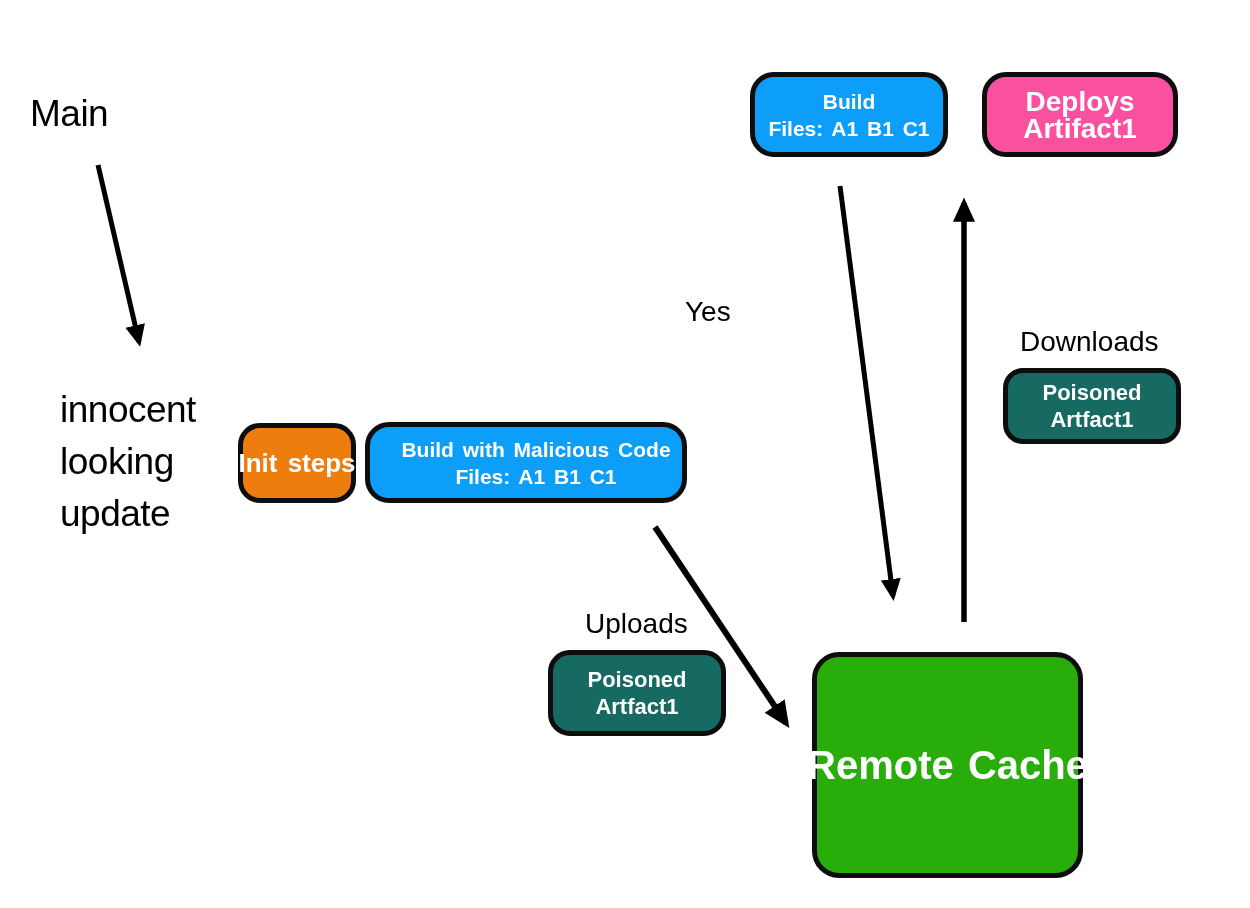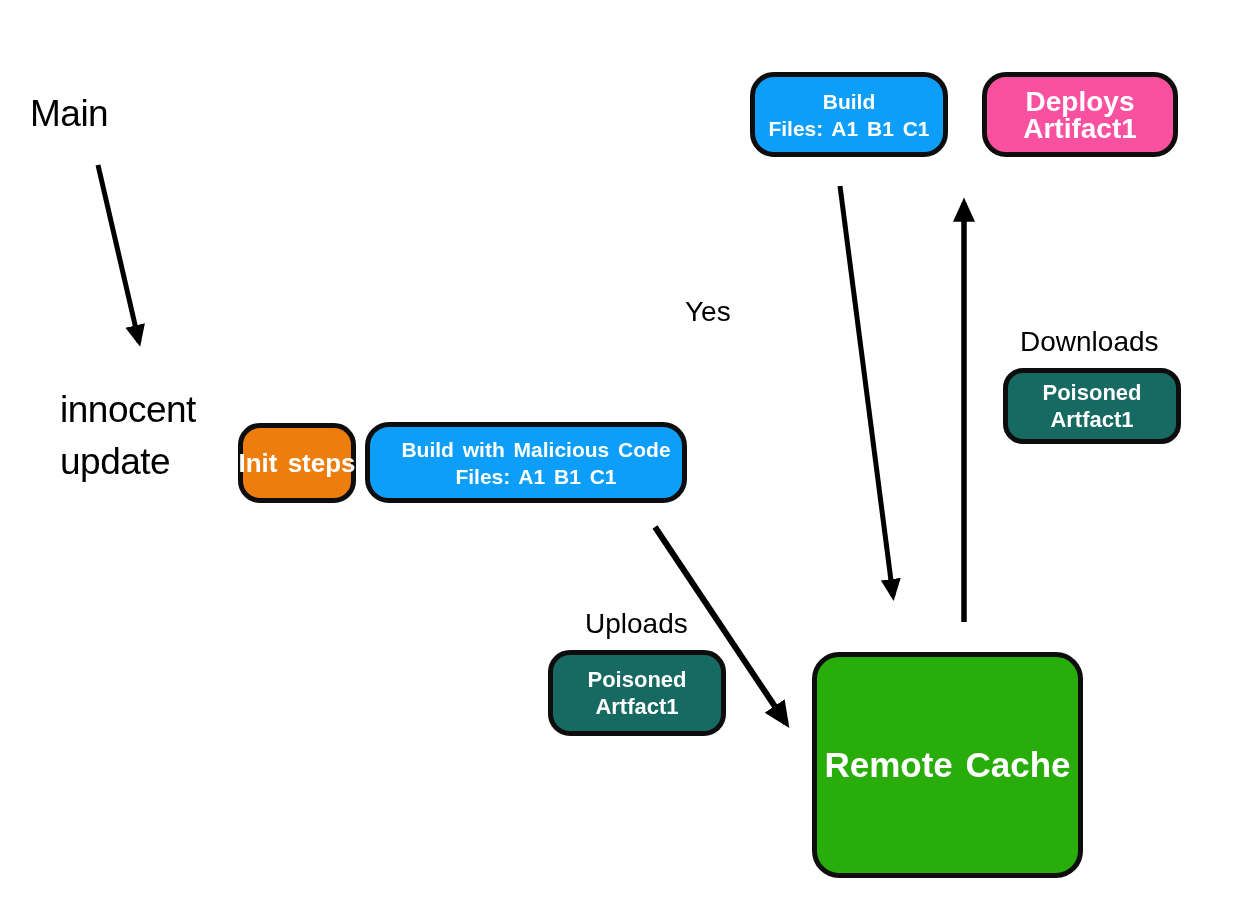--- a/index.html
+++ b/index.html
@@ -75,38 +75,39 @@
     font-size: 22px; line-height: 27px;
   }
   .node-poisoned-upload {
     left: 548px; top: 650px; width: 178px; height: 86px;
     background: #176A62; border-radius: 22px;
     font-size: 22px; line-height: 27px;
   }
   .node-remote-cache {
     left: 812px; top: 652px; width: 271px; height: 226px;
     background: #28AD0B; border-radius: 27px;
-    font-size: 35px; line-height: 40px;
+    font-size: 40px; line-height: 40px;
   }
 
   .label-main      { left: 30px;  top: 88px; }
   .label-innocent  { left: 45px;  top: 384px; white-space: normal; width: 260px; margin-left: 15px; }
   .label-hashcheck { left: 685px; top: 294px; }
   .label-downloads { left: 1020px; top: 324px; }
   .label-uploads   { left: 585px; top: 606px; text-align: center; }
 </style>
 </head>
 <body>
 
 <div class="canvas">
 
   <div class="free-label big-label label-main">Main</div>
 
   <div class="free-label big-label label-innocent">
     <div>innocent</div>
+    <div>looking</div>
     <div>update</div>
   </div>
 
   <div class="free-label mid-label label-hashcheck">
     <div>Yes</div>
   </div>
 
   <div class="free-label mid-label label-downloads">Downloads</div>
 
   <div class="free-label mid-label label-uploads">Uploads</div>

